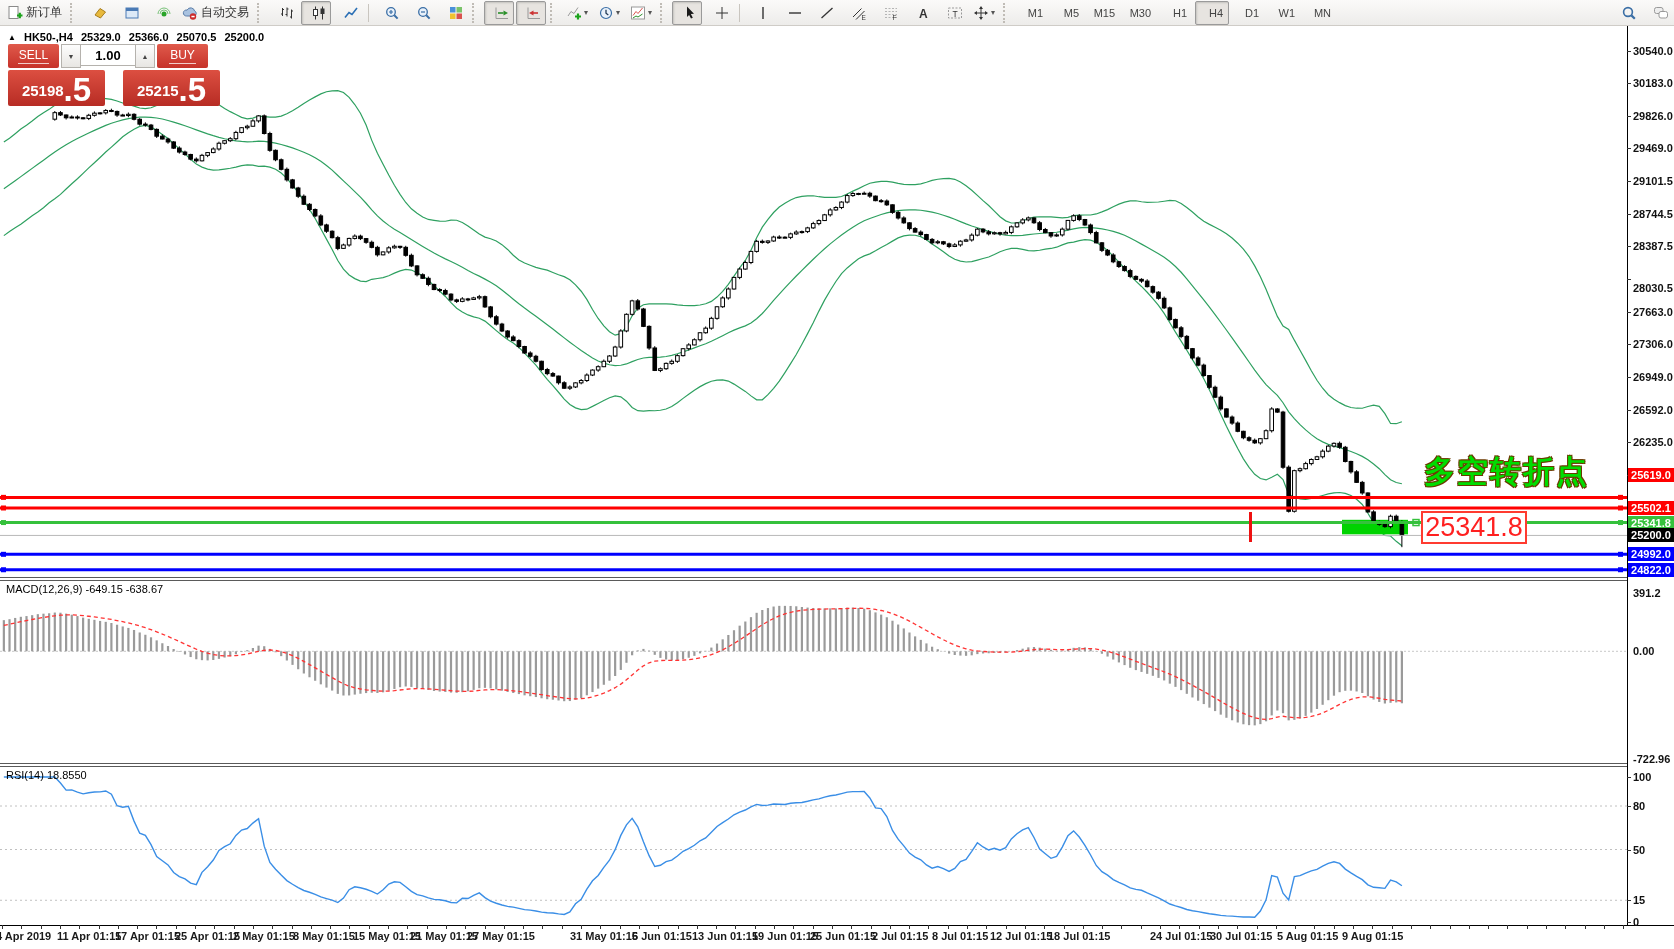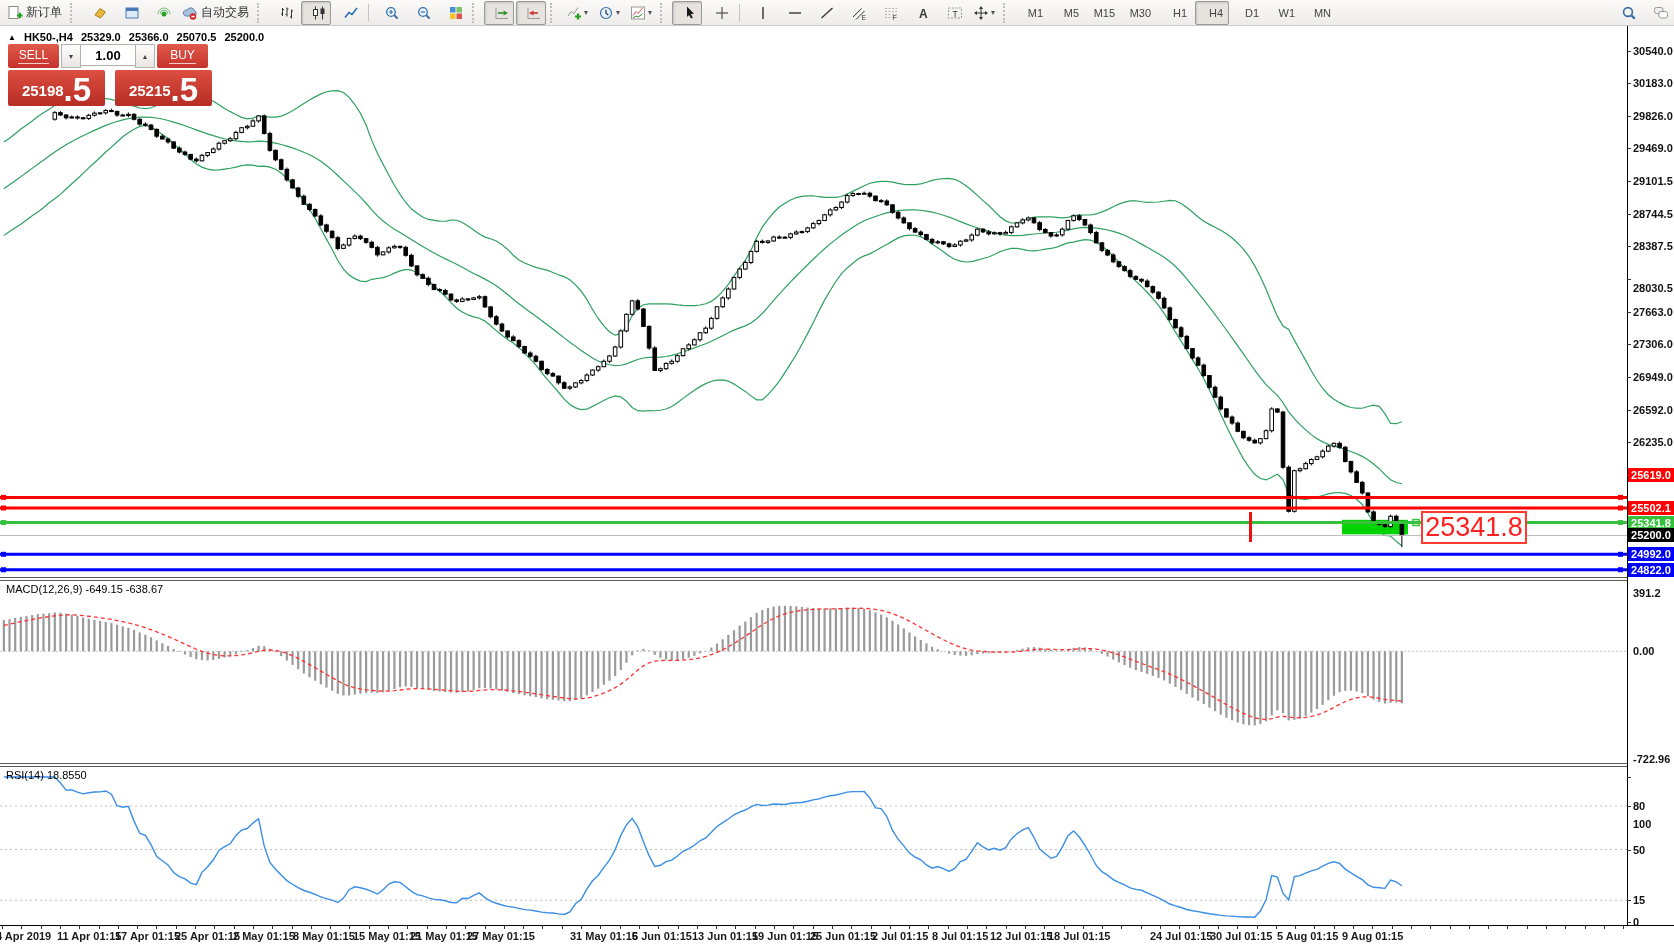--- a/index.html
+++ b/index.html
@@ -42,21 +42,21 @@
   .op-btn span{border-bottom:1px solid rgba(255,255,255,.75);padding:0 1px 1px;}
   .op-mid{display:flex;height:24px;margin:0 2px;}
   .op-spin{width:18px;height:22px;border:1px solid #b5b2ad;background:linear-gradient(#fdfdfd,#e8e6e3);
     font-size:7px;color:#444;display:flex;align-items:center;justify-content:center;}
   .op-input{width:54px;height:20px;border:1px solid #b5b2ad;border-left:none;border-right:none;
     font-size:13px;font-weight:bold;text-align:center;font-family:"Liberation Sans",sans-serif;padding:0;}
   .op-price{position:absolute;top:26px;width:97px;height:36px;background:linear-gradient(#dc4f41,#b72c24);
     color:#fff;display:flex;align-items:flex-end;justify-content:center;border-radius:2px;}
   .op-price .big-int{font-size:15px;font-weight:bold;line-height:30px;}
   .op-price .big-frac{font-size:33px;font-weight:bold;line-height:33px;}
-  #sell-price{left:0;} #buy-price{left:107px;}
+  #sell-price{left:0;} #buy-price{left:115px;}
   
   #turning-text{left:1424px;top:451px;font-size:31px;font-weight:bold;color:#00dd00;letter-spacing:2px;
     text-shadow:1px 1px 0 #6b3a00,-1px -1px 0 #6b3a00,1px -1px 0 #6b3a00,-1px 1px 0 #6b3a00;white-space:nowrap;}
   #price-callout{left:1421px;top:511px;width:102px;height:29px;border:2px solid #ff3b30;background:#fff;
     color:#ff2020;font-size:27px;line-height:28px;text-align:center;}
   #red-tick-object{left:1249px;top:512px;width:3px;height:30px;background:#ee1111;}
   svg{position:absolute;left:0;}
 </style>
 </head>
 <body>
@@ -1084,20 +1084,21 @@
     <div class="op-price" id="buy-price">
       <span class="big-int">25215</span>
         <span class="big-frac">.5</span>
     </div>
   </div>
 
   <div class="pos" id="macd-header">MACD(12,26,9) -649.15 -638.67</div>
   <div class="pos" id="rsi-header">RSI(14) 18.8550</div>
 
   <div class="pos" id="red-tick-object"></div>
+  <div class="pos" id="turning-text">多空转折点</div>
   <div class="pos" id="price-callout">25341.8</div>
 
   <div id="gen-labels">
       <div class="pos scale-label" style="top: 50.5px;">30540.0</div>
       <div class="pos scale-tick" style="top: 50.5px;"></div>
       <div class="pos scale-label" style="top: 83.14px;">30183.0</div>
       <div class="pos scale-tick" style="top: 83.14px;"></div>
       <div class="pos scale-label" style="top: 115.78px;">29826.0</div>
       <div class="pos scale-tick" style="top: 115.78px;"></div>
       <div class="pos scale-label" style="top: 148.42px;">29469.0</div>
@@ -1231,21 +1232,21 @@
       <div class="pos time-tick" style="left: 1623.2px;"></div>
       <div class="pos level-label" style="top: 475px; background: rgb(255, 0, 0);">25619.0</div>
       <div class="pos level-label" style="top: 507.992px; background: rgb(255, 0, 0);">25502.1</div>
       <div class="pos level-label" style="top: 522.549px; background: rgb(53, 193, 60);">25341.8</div>
       <div class="pos level-label" style="top: 535.426px; background: rgb(0, 0, 0);">25200.0</div>
       <div class="pos level-label" style="top: 554.314px; background: rgb(0, 0, 255);">24992.0</div>
       <div class="pos level-label" style="top: 569.752px; background: rgb(0, 0, 255);">24822.0</div>
       <div class="pos scale-label" style="top: 593.011px; font-weight: bold;">391.2</div>
       <div class="pos scale-label" style="top: 651.3px; font-weight: bold;">0.00</div>
       <div class="pos scale-label" style="top: 759.021px; font-weight: bold;">-722.96</div>
-      <div class="pos scale-label" style="top: 777px; font-weight: bold; margin-top: 47px;">100</div>
+      <div class="pos scale-label" style="top: 777px; font-weight: bold;">100</div>
       <div class="pos scale-tick" style="top: 777px;"></div>
       <div class="pos scale-label" style="top: 806px; font-weight: bold;">80</div>
       <div class="pos scale-tick" style="top: 806px;"></div>
       <div class="pos scale-label" style="top: 849.5px; font-weight: bold;">50</div>
       <div class="pos scale-tick" style="top: 849.5px;"></div>
       <div class="pos scale-label" style="top: 900.25px; font-weight: bold;">15</div>
       <div class="pos scale-tick" style="top: 900.25px;"></div>
       <div class="pos scale-label" style="top: 922px; font-weight: bold;">0</div>
       <div class="pos scale-tick" style="top: 922px;"></div>
     </div>

